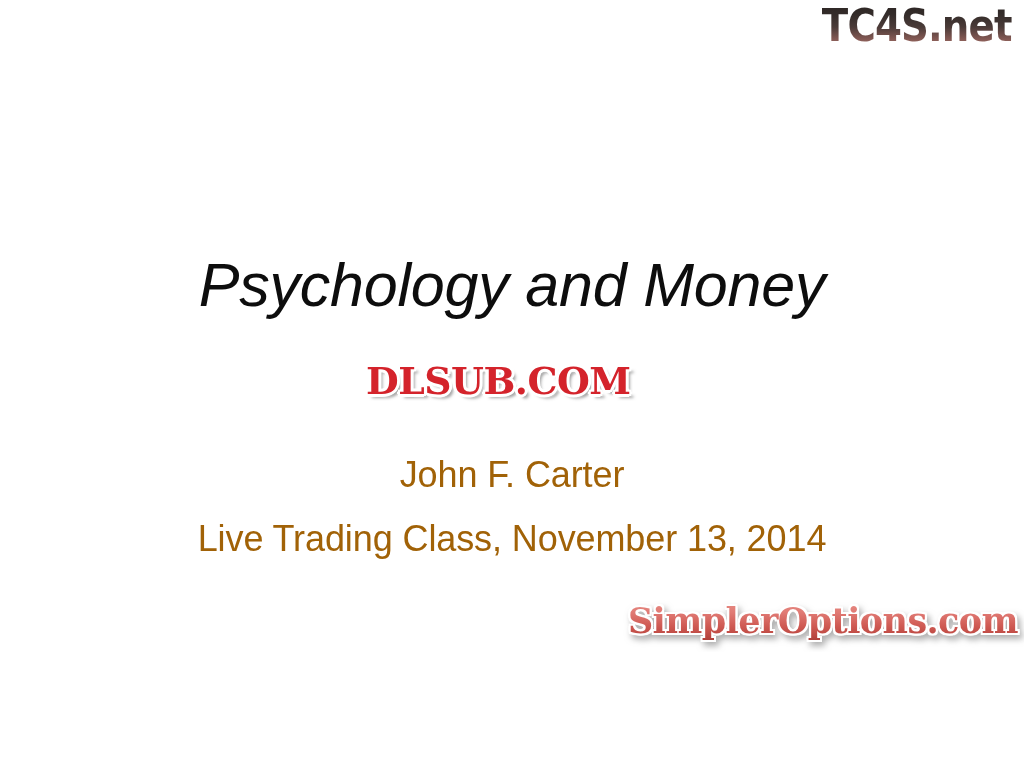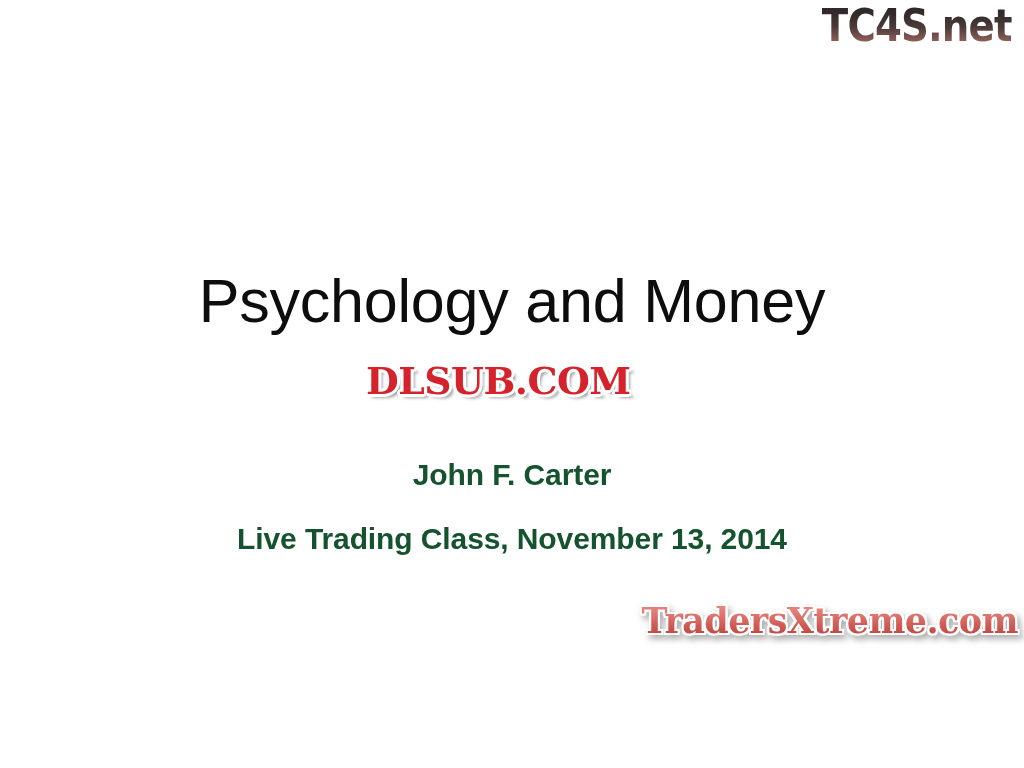--- a/index.html
+++ b/index.html
@@ -17,23 +17,24 @@
     width: 1024px;
     height: 652px;
     background: #ffffff;
     overflow: hidden;
   }
 
   
   .title-block {
     position: absolute;
     left: 0;
-    top: 264px;
+    top: 248px;
     width: 1024px;
     text-align: center;
+    font-style: italic;
   }
   .title-line {
     font-family: "Liberation Sans", sans-serif;
     font-weight: 400;
     font-size: 61px;
     line-height: 74px;
     color: #0d0d0d;
     letter-spacing: -0.2px;
     white-space: nowrap;
   }
@@ -41,24 +42,24 @@
   
   .subtitle-block {
     position: absolute;
     left: 0;
     top: 443px;
     width: 1024px;
     text-align: center;
   }
   .subtitle-line {
     font-family: "Liberation Sans", sans-serif;
-    font-weight: 700;
-    font-size: 30px;
+    font-weight: 400;
+    font-size: 36px;
     line-height: 64px;
-    color: #14532d;
+    color: #a16207;
     letter-spacing: -0.1px;
     white-space: nowrap;
   }
 
   
   .wm-tc4s {
     position: absolute;
     right: 12px;
     top: 2px;
     font-family: "DejaVu Sans", sans-serif;
@@ -145,15 +146,15 @@
     <div class="title-line">Psychology and Money</div>
   </div>
 
   <div class="wm-dlsub">DLSUB.COM</div>
 
   <div class="subtitle-block">
     <div class="subtitle-line">John F. Carter</div>
     <div class="subtitle-line">Live Trading Class, November 13, 2014</div>
   </div>
 
-  <div class="wm-traders">TradersXtreme.com</div>
+  <div class="wm-traders">SimplerOptions.com</div>
 
 </div>
 
 </body></html>

